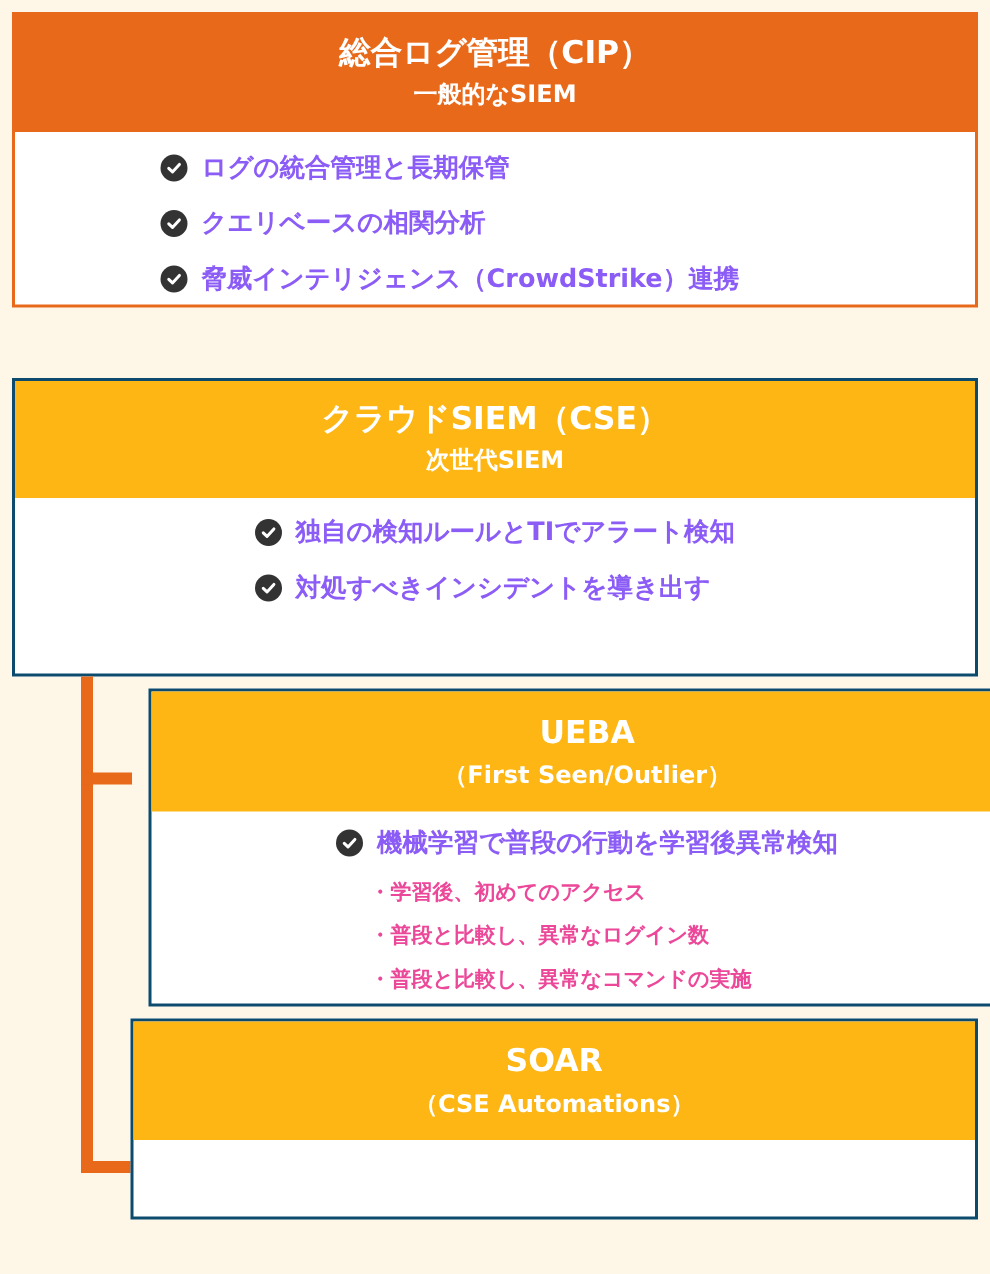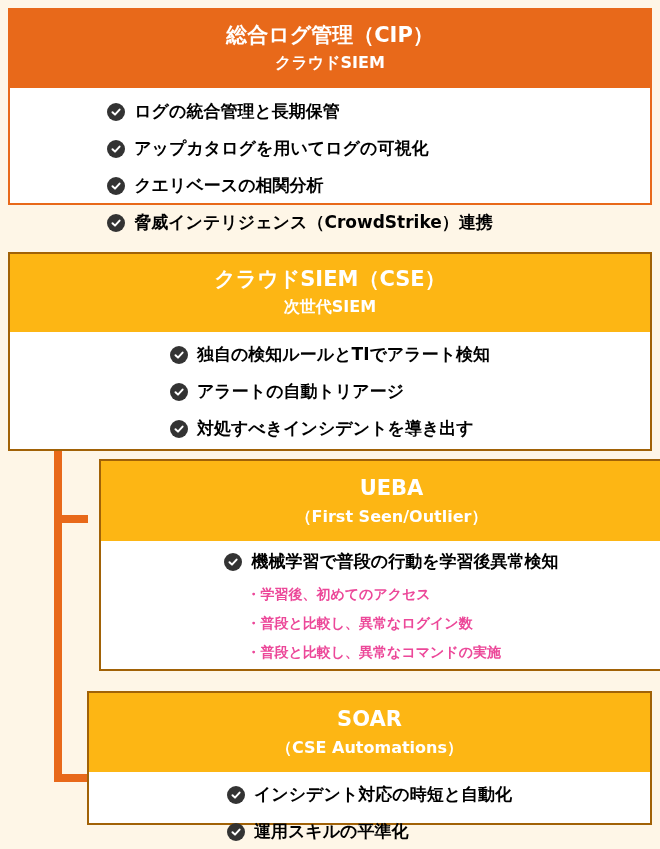--- a/index.html
+++ b/index.html
@@ -7,55 +7,47 @@
     width:660px; height:849px; background:#FEF6E7;
     font-family:"DejaVu Sans", "Liberation Sans", sans-serif;
     position:relative; overflow:hidden; color:#333;
   }
   .box { position:absolute; box-sizing:border-box; background:#fff; }
   .box .hdr { color:#fff; text-align:center; font-weight:bold; box-sizing:border-box; }
   .hdr .title { font-size:21px; line-height:28px; }
   .hdr .sub { font-size:16px; line-height:22px; }
   .orange { border:2px solid #E8691A; }
   .orange .hdr { background:#E8691A; }
-  .yellow { border:2px solid #a16207; }
+  .yellow { border:2px solid #0c4a6e; }
   .yellow .hdr { background:#FDB614; }
   .items { display:flex; flex-direction:column; align-items:center; }
   .items-inner { display:flex; flex-direction:column; }
-  .item { display:flex; align-items:center; font-size:17px; font-weight:bold; color:#000000; height:37px; white-space:nowrap; }
+  .item { display:flex; align-items:center; font-size:17px; font-weight:bold; color:#8b5cf6; height:37px; white-space:nowrap; }
   .check { width:18px; height:18px; border-radius:50%; background:#333; display:inline-flex; align-items:center; justify-content:center; margin-right:9px; flex:0 0 auto; }
   .check svg { width:12px; height:12px; }
   .subitem { font-size:14px; font-weight:bold; color:#ec4899; height:29px; display:flex; align-items:center; padding-left:22px; white-space:nowrap; }
   .conn { position:absolute; background:#E8691A; }
 </style>
 </head>
 <body>
 
 <div class="box orange" style="left:8px; top:8px; width:644px; height:197px;">
   <div class="hdr" style="height:78px; padding-top:11px;">
     <div class="title">総合ログ管理（CIP）</div>
-    <div class="sub" style="margin-top:3px;">クラウドSIEM</div>
+    <div class="sub" style="margin-top:3px;">一般的なSIEM</div>
   </div>
   <div class="items" style="padding-top:5px;">
     <div class="items-inner" style="margin-left:-60px;">
       <div class="item">
           <span class="check">
             <svg viewBox="0 0 12 12">
               <path d="M2.5 6.2 L5 8.6 L9.6 3.6" stroke="#fff" stroke-width="2" fill="none" stroke-linecap="round" stroke-linejoin="round"></path>
             </svg>
           </span>
           <span>ログの統合管理と長期保管</span>
-        </div>
-      <div class="item">
-          <span class="check">
-            <svg viewBox="0 0 12 12">
-              <path d="M2.5 6.2 L5 8.6 L9.6 3.6" stroke="#fff" stroke-width="2" fill="none" stroke-linecap="round" stroke-linejoin="round"></path>
-            </svg>
-          </span>
-          <span>アップカタログを用いてログの可視化</span>
         </div>
       <div class="item">
           <span class="check">
             <svg viewBox="0 0 12 12">
               <path d="M2.5 6.2 L5 8.6 L9.6 3.6" stroke="#fff" stroke-width="2" fill="none" stroke-linecap="round" stroke-linejoin="round"></path>
             </svg>
           </span>
           <span>クエリベースの相関分析</span>
         </div>
       <div class="item">
@@ -84,28 +76,20 @@
             </svg>
           </span>
           <span>独自の検知ルールとTIでアラート検知</span>
         </div>
       <div class="item">
           <span class="check">
             <svg viewBox="0 0 12 12">
               <path d="M2.5 6.2 L5 8.6 L9.6 3.6" stroke="#fff" stroke-width="2" fill="none" stroke-linecap="round" stroke-linejoin="round"></path>
             </svg>
           </span>
-          <span>アラートの自動トリアージ</span>
-        </div>
-      <div class="item">
-          <span class="check">
-            <svg viewBox="0 0 12 12">
-              <path d="M2.5 6.2 L5 8.6 L9.6 3.6" stroke="#fff" stroke-width="2" fill="none" stroke-linecap="round" stroke-linejoin="round"></path>
-            </svg>
-          </span>
           <span>対処すべきインシデントを導き出す</span>
         </div>
     </div>
   </div>
 </div>
 
 <div class="conn" style="left:54px; top:451px; width:8px; height:331px;"></div>
 <div class="conn" style="left:54px; top:515px; width:34px; height:8px;"></div>
 <div class="conn" style="left:54px; top:774px; width:34px; height:8px;"></div>
 
@@ -124,38 +108,18 @@
           </span>
           <span>機械学習で普段の行動を学習後異常検知</span>
         </div>
       <div class="subitem">・学習後、初めてのアクセス</div>
       <div class="subitem">・普段と比較し、異常なログイン数</div>
       <div class="subitem">・普段と比較し、異常なコマンドの実施</div>
     </div>
   </div>
 </div>
 
-<div class="box yellow" style="left:87px; top:679px; width:565px; height:134px;margin-top:12px;">
+<div class="box yellow" style="left:87px; top:679px; width:565px; height:134px;">
   <div class="hdr" style="height:79px; padding-top:12px;">
     <div class="title">SOAR</div>
     <div class="sub" style="margin-top:4px;">（CSE Automations）</div>
   </div>
-  <div class="items" style="padding-top:4px;">
-    <div class="items-inner">
-      <div class="item">
-          <span class="check">
-            <svg viewBox="0 0 12 12">
-              <path d="M2.5 6.2 L5 8.6 L9.6 3.6" stroke="#fff" stroke-width="2" fill="none" stroke-linecap="round" stroke-linejoin="round"></path>
-            </svg>
-          </span>
-          <span>インシデント対応の時短と自動化</span>
-        </div>
-      <div class="item">
-          <span class="check">
-            <svg viewBox="0 0 12 12">
-              <path d="M2.5 6.2 L5 8.6 L9.6 3.6" stroke="#fff" stroke-width="2" fill="none" stroke-linecap="round" stroke-linejoin="round"></path>
-            </svg>
-          </span>
-          <span>運用スキルの平準化</span>
-        </div>
-    </div>
-  </div>
 </div>
 
 </body></html>

